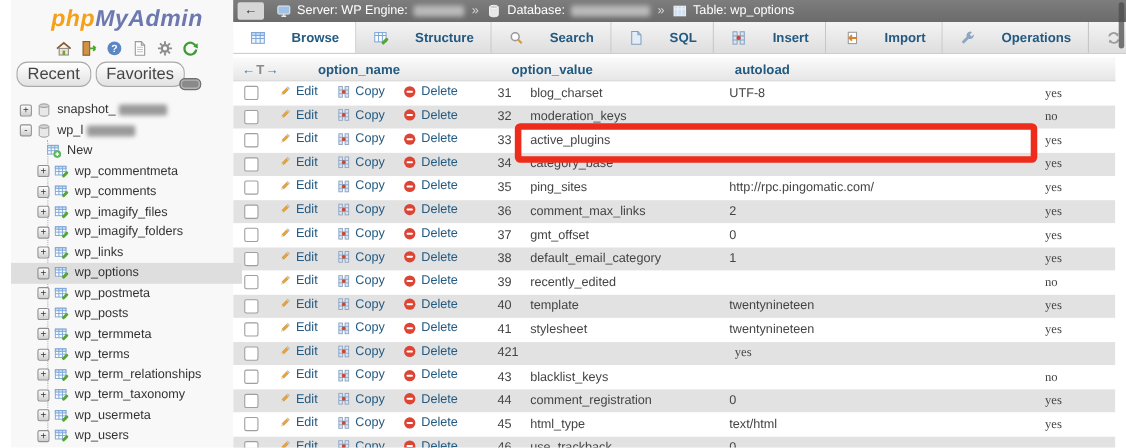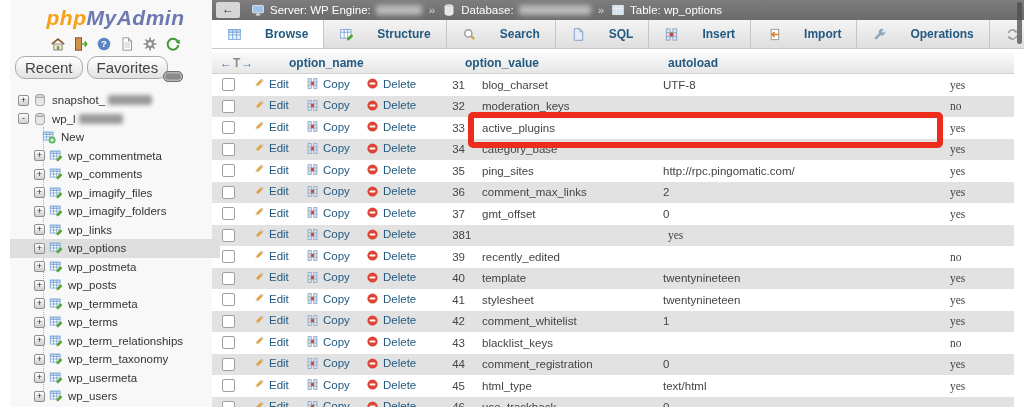--- a/index.html
+++ b/index.html
@@ -687,20 +687,21 @@
     </div>
     <div class="c-act3">
       <a class="lnk">
         <svg>
                 <use href="#icon-delete"></use>
               </svg>
               <span class="a-del">Delete</span>
       </a>
     </div>
     <div class="c-id">38</div>
+    <div class="c-name">default_email_category</div>
     <div class="c-val">1</div>
     <div class="c-auto">yes</div>
   </div>
         <div class="row">
     <div class="c-cb"><span class="cb"></span></div>
     <div class="c-act1">
       <a class="lnk">
         <svg>
                 <use href="#icon-pencil"></use>
               </svg>
@@ -810,21 +811,20 @@
     </div>
     <div class="c-act3">
       <a class="lnk">
         <svg>
                 <use href="#icon-delete"></use>
               </svg>
               <span class="a-del">Delete</span>
       </a>
     </div>
     <div class="c-id">42</div>
-    <div class="c-name">comment_whitelist</div>
     <div class="c-val">1</div>
     <div class="c-auto">yes</div>
   </div>
         <div class="row">
     <div class="c-cb"><span class="cb"></span></div>
     <div class="c-act1">
       <a class="lnk">
         <svg>
                 <use href="#icon-pencil"></use>
               </svg>

